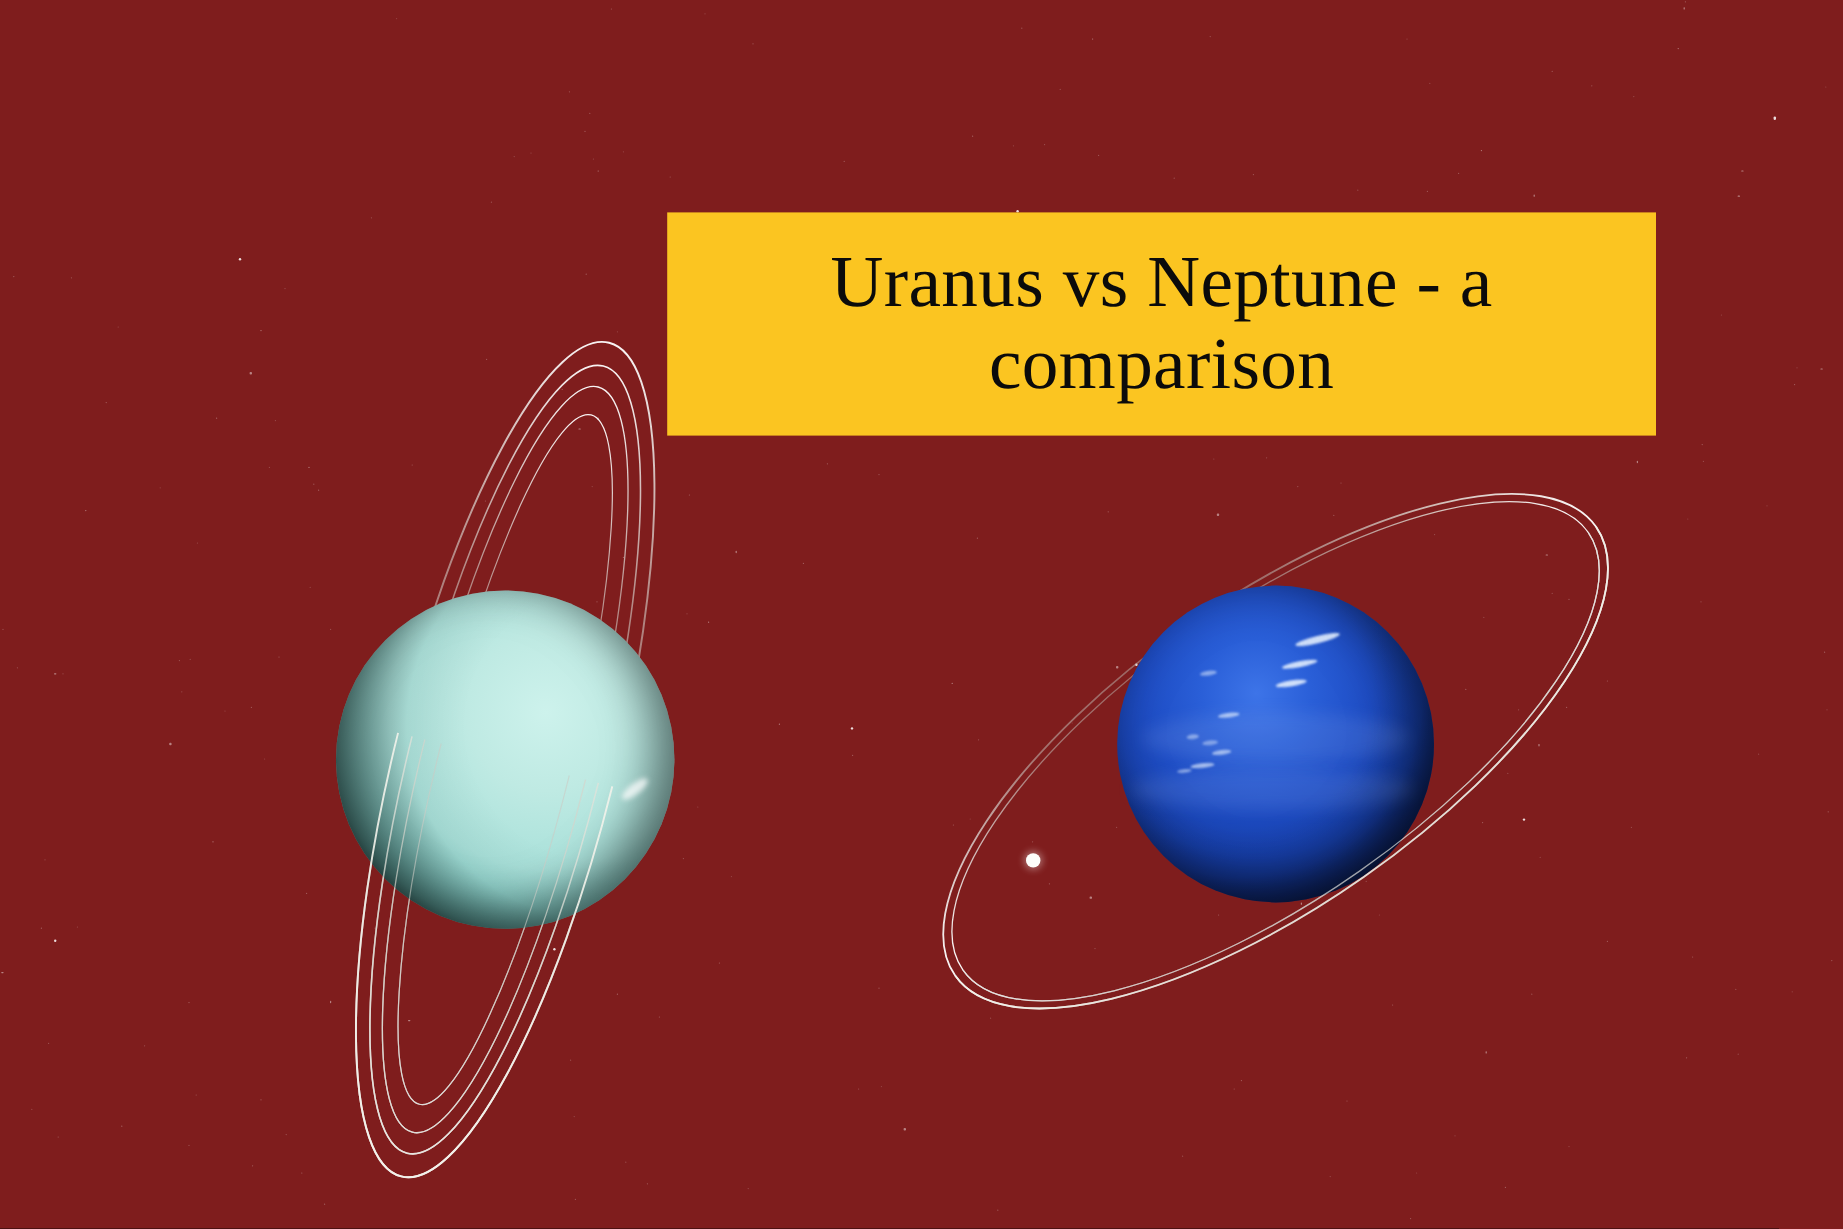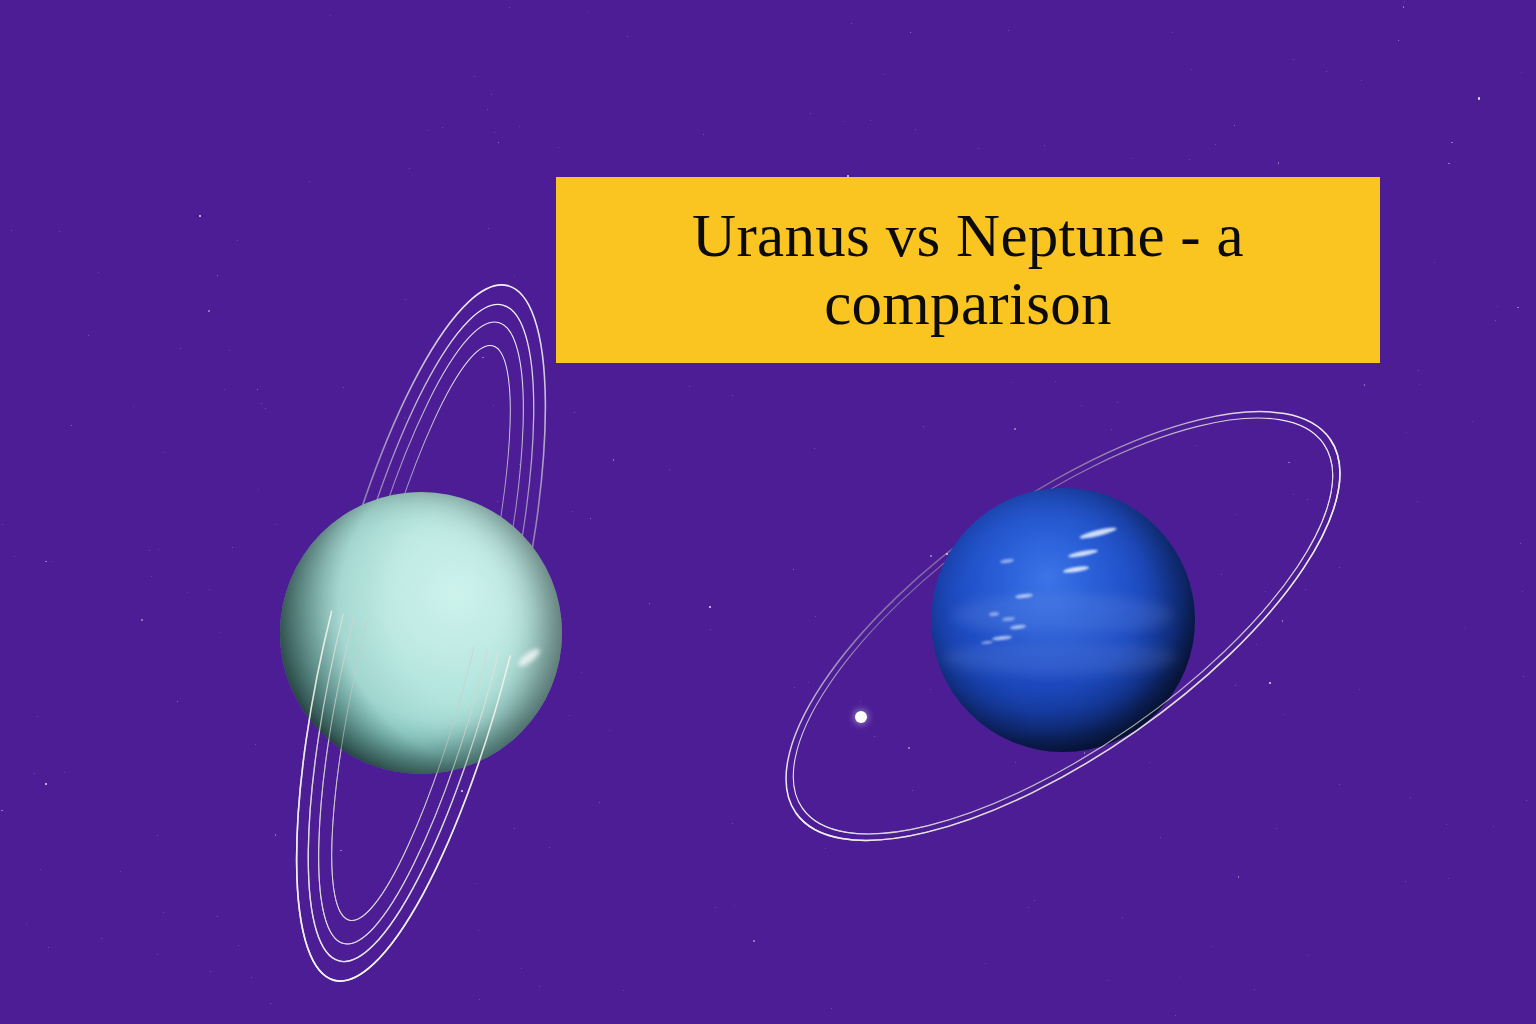--- a/index.html
+++ b/index.html
@@ -12,21 +12,21 @@
     width: 1536px;
     height: 1024px;
     overflow: hidden;
     font-family: "Liberation Serif", serif;
   }
 
   #scene {
     position: relative;
     width: 1536px;
     height: 1024px;
-    background: #4c1d95;
+    background: #7f1d1d;
     overflow: hidden;
   }
 
   
   #starfield {
     position: absolute;
     inset: 0;
     pointer-events: none;
   }
   .star {

